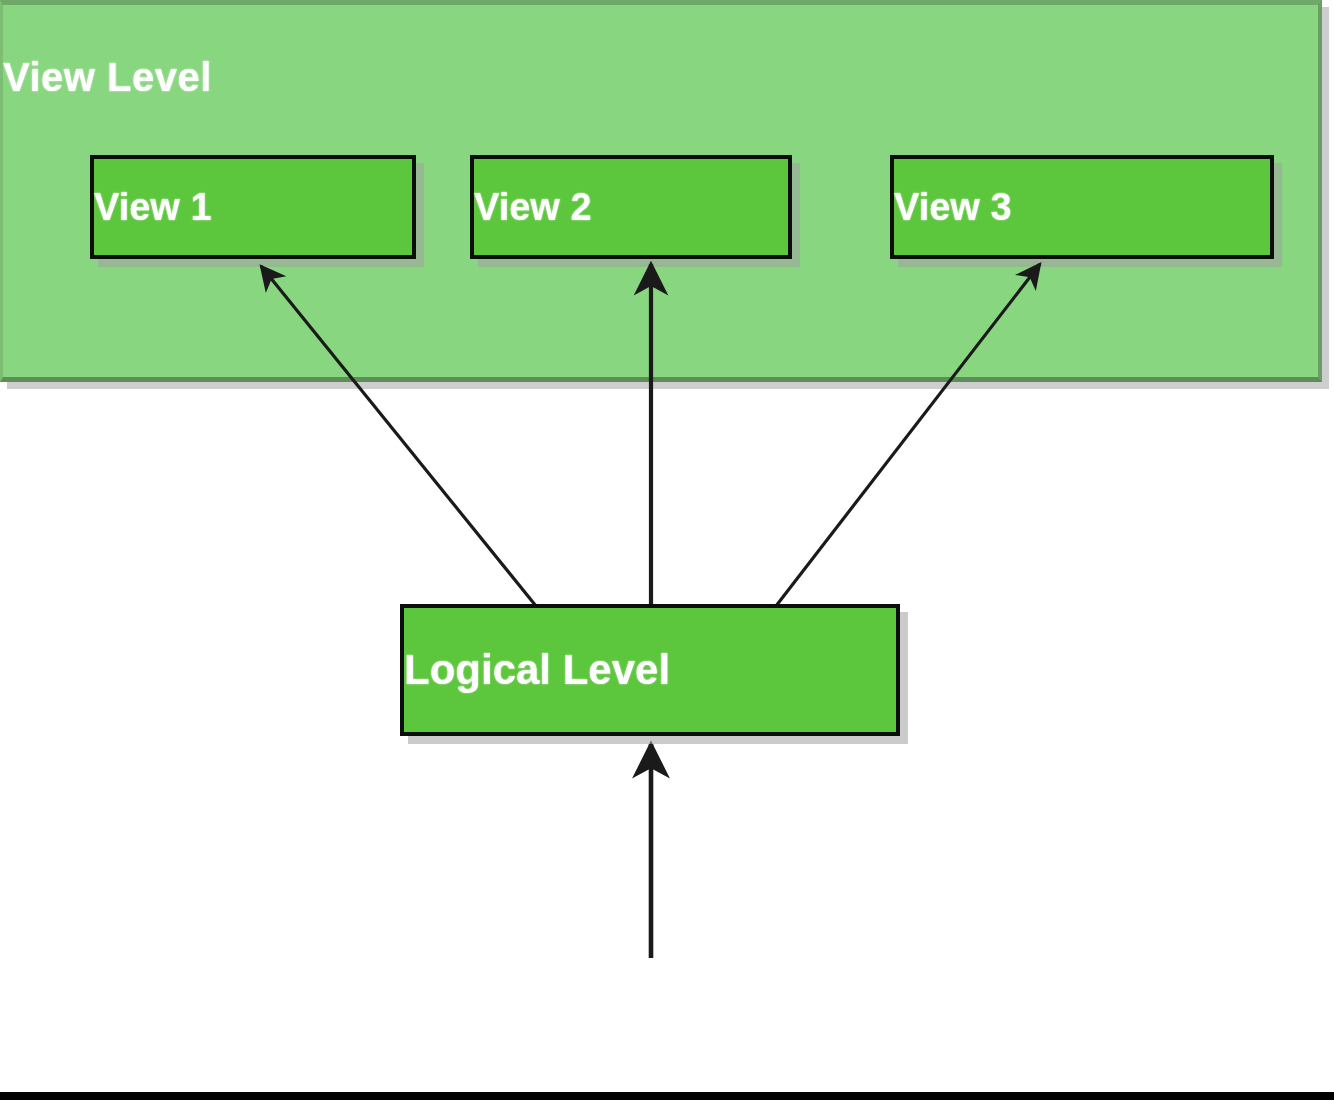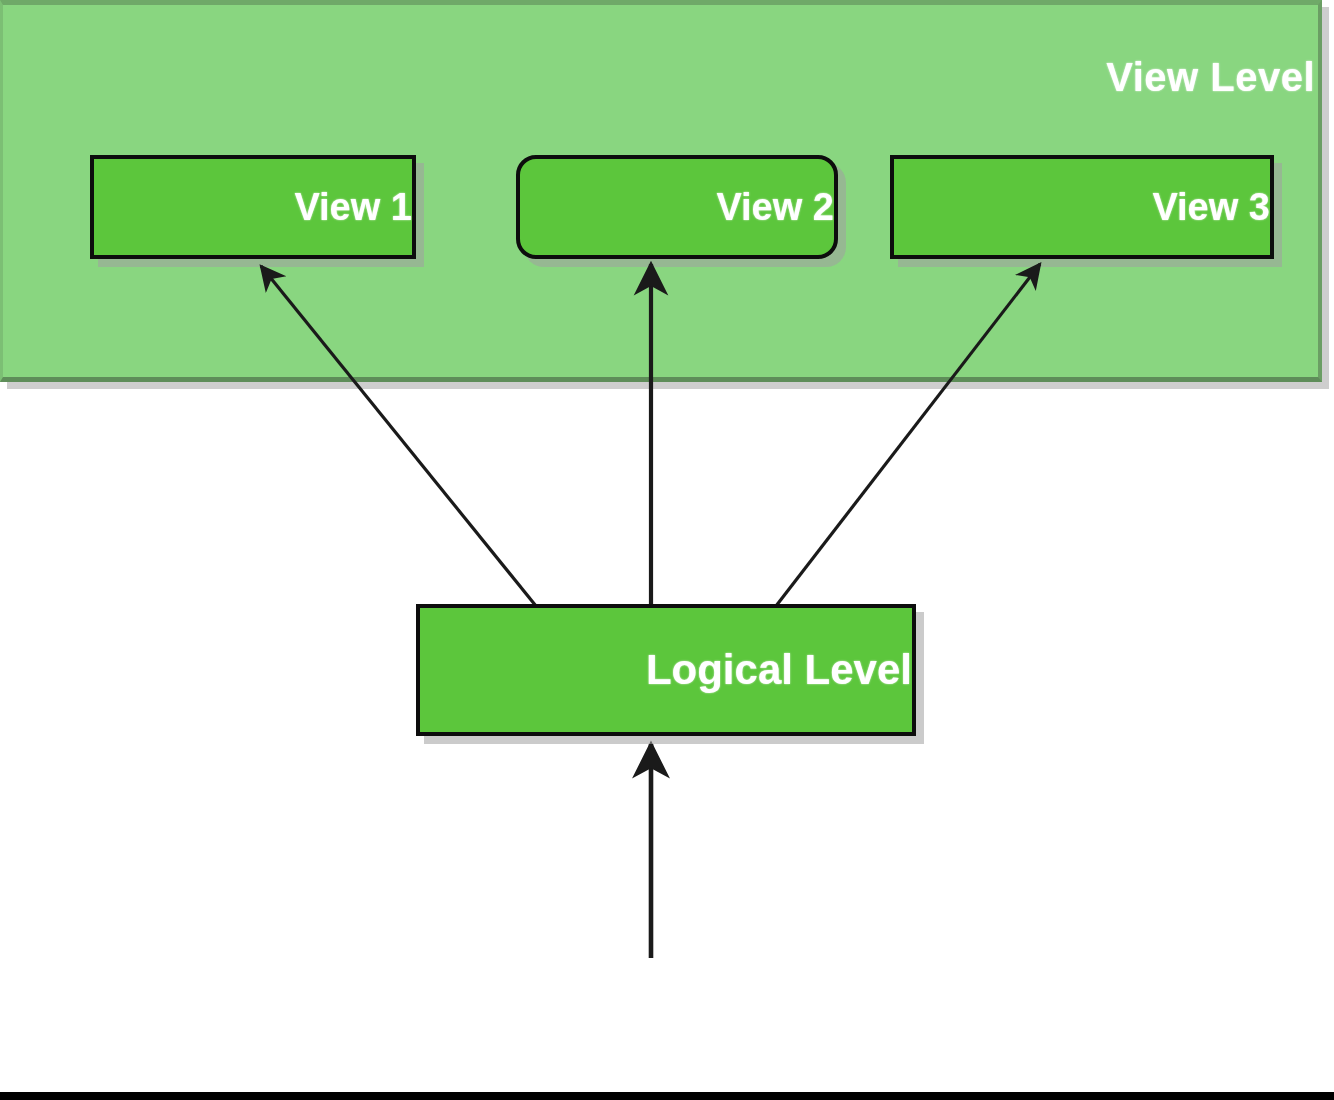--- a/index.html
+++ b/index.html
@@ -32,58 +32,58 @@
     border-right: 4px solid #6B9E64;
     border-bottom: 5px solid #5E8D59;
     box-sizing: border-box;
     box-shadow: 7px 7px 0 0 rgba(190,190,190,0.75);
   }
   #view-level-title {
     position: absolute;
     left: 0;
     top: 52px;
     width: 1312px;
-    text-align: right;
+    text-align: left;
     color: #ffffff;
     font-size: 40px;
     font-weight: bold;
     letter-spacing: 0.5px;
     text-shadow: 0 0 2px rgba(255,255,255,0.85);
     line-height: 1;
   }
 
   
   .node-box {
     position: absolute;
     background: #5CC63C;
     border: 4px solid #0d0d0d;
     box-sizing: border-box;
     box-shadow: 8px 8px 0 0 rgba(160,160,160,0.55);
     display: flex;
     align-items: center;
-    justify-content: flex-end;
+    justify-content: flex-start;
   }
   .node-label {
     color: #ffffff;
     font-weight: bold;
     text-align: center;
     text-shadow: 0 0 2px rgba(255,255,255,0.8);
     line-height: 1;
     white-space: nowrap;
   }
   .view-box .node-label { font-size: 38px; }
   .level-box .node-label { font-size: 42px; }
 
   
   #view-box-1 { left: 90px;  top: 155px; width: 326px; height: 104px; }
-  #view-box-2 { left: 516px; top: 155px; width: 322px; height: 104px; border-radius: 20px; }
+  #view-box-2 { left: 470px; top: 155px; width: 322px; height: 104px; }
   #view-box-3 { left: 890px; top: 155px; width: 384px; height: 104px; }
 
   
-  #logical-level-box  { left: 400px; top: 604px; width: 500px; height: 132px; margin-left: 16px; }
+  #logical-level-box  { left: 400px; top: 604px; width: 500px; height: 132px; }
   #physical-level-box { left: 400px; top: 956px; width: 500px; height: 132px; }
 
   
   #arrow-layer {
     position: absolute;
     left: 0;
     top: 0;
     width: 1334px;
     height: 1100px;
     pointer-events: none;

